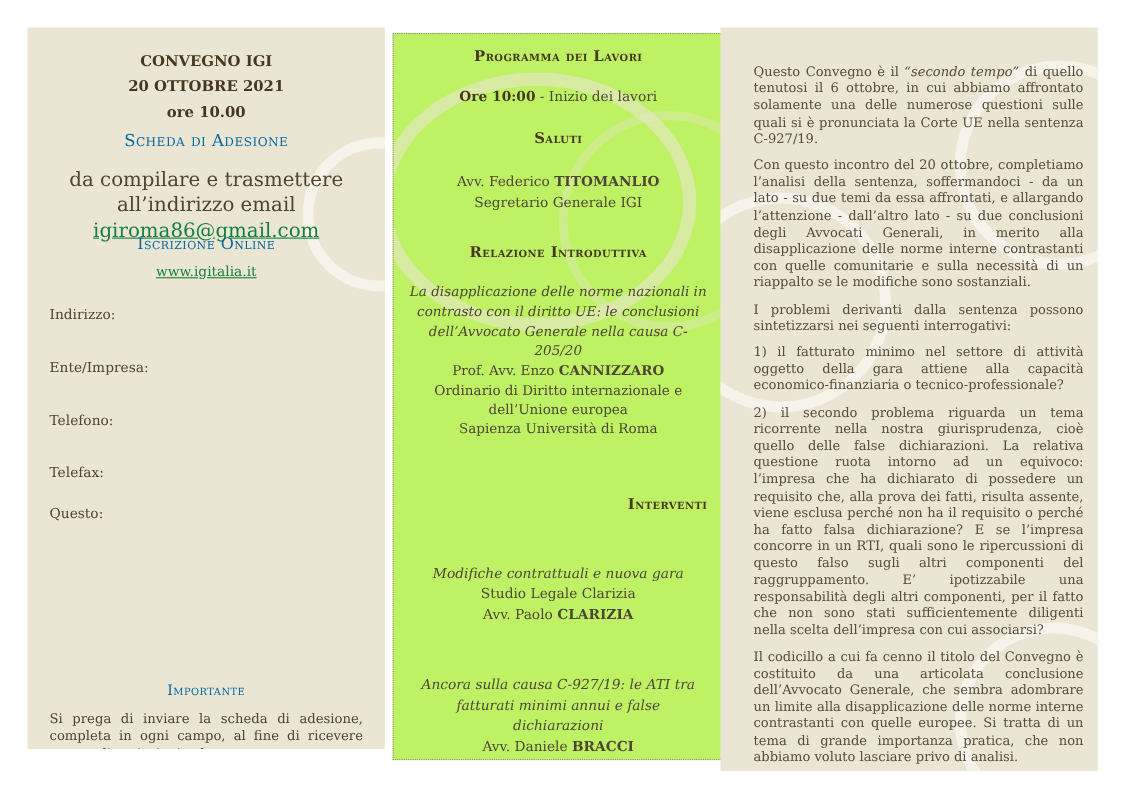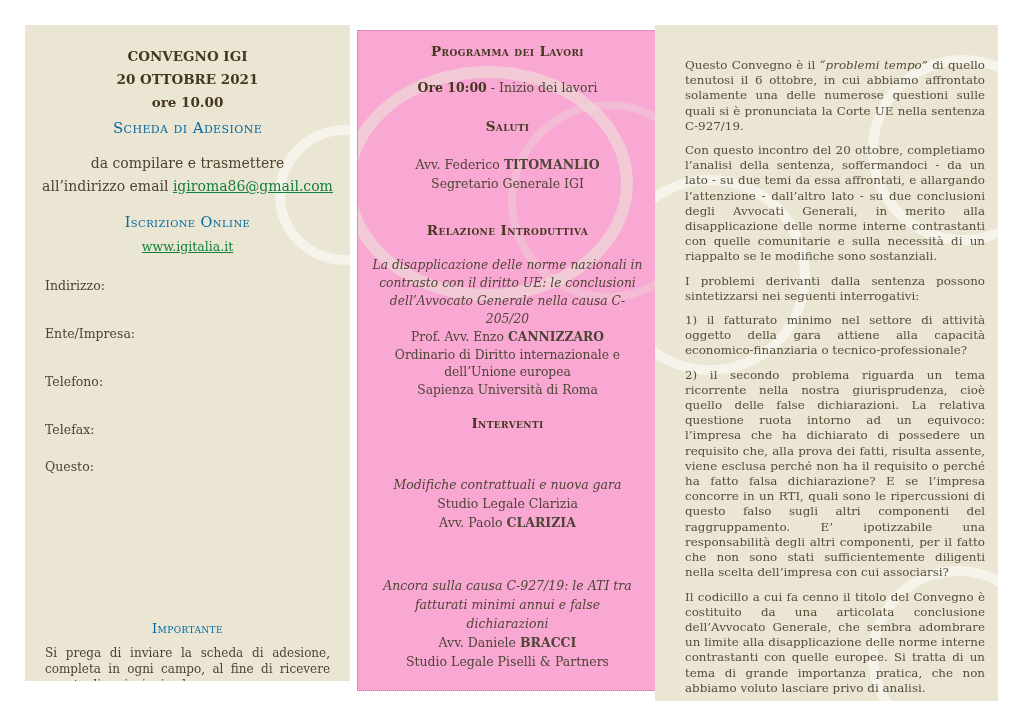--- a/index.html
+++ b/index.html
@@ -7,59 +7,59 @@
   body {
     position: relative;
     font-family: "DejaVu Serif", "Liberation Serif", serif;
     overflow: hidden;
   }
   .panel { position: absolute; overflow: hidden; }
   #left-panel  { left: 25px;  top: 25px; width: 325px; height: 656px; background: #ebe6d4; text-align: center; color: #4e4330; }
   #right-panel { left: 655px; top: 25px; width: 343px; height: 676px; background: #ebe6d4; }
   #program-panel {
     left: 357px; top: 30px; width: 301px; height: 661px;
-    background: #f9a8d4; border: 1px dotted #8f8d85;
+    background: #bef264; border: 1px dotted #8f8d85;
     text-align: center; color: #4f4535;
   }
   
   .wm { position: absolute; border-radius: 50%; pointer-events: none; }
   .wm-light  { border: 10px solid rgba(255,255,255,0.50); }
   .wm-cream  { border: 12px solid rgba(235,229,213,0.55); }
 
   .sc-heading {
     font-variant: small-caps; font-weight: normal;
     color: #0369a1; font-size: 14px; letter-spacing: 0.4px;
   }
   .bold-brown { font-weight: bold; color: #46371f; }
 
   
   .lp-title      { position: absolute; top: 20px; left: 0; right: 0; line-height: 23px; font-size: 13.5px; }
   .lp-form-title { position: absolute; top: 94px; left: 0; right: 0; font-size: 15px; }
-  .lp-instr      { position: absolute; top: 127px; left: 0; right: 0; line-height: 23px; font-size: 14px; }
+  .lp-instr      { position: absolute; top: 127px; left: 0; right: 0; line-height: 23px; font-size: 18px; }
   .lp-online     { position: absolute; top: 189px; left: 0; right: 0; font-size: 14.5px; }
   .lp-site       { position: absolute; top: 214px; left: 0; right: 0; font-size: 12.5px; }
   a.doc-link { color: #15803d; text-decoration: underline; }
   .lp-fields { position: absolute; top: 253px; left: 20px; right: 20px; text-align: left; font-size: 12.5px; }
   .field { height: 48px; }
   .field:nth-child(n+4) { height: 37px; }
   .lp-important-h { position: absolute; top: 596px; left: 0; right: 0; font-size: 13px; }
   .lp-important-p { position: absolute; top: 620px; left: 20px; right: 20px; text-align: justify; font-size: 12px; line-height: 16px; }
 
   
   #program-panel .inner { position: relative; padding: 12px 14px 0 14px; }
   .mc-heading { font-variant: small-caps; font-weight: bold; color: #46371f; font-size: 13.5px; letter-spacing: 0.4px; }
   .mc-line { font-size: 12.5px; line-height: 19px; }
   .mc-italic { font-style: italic; }
   #pp-time     { margin-top: 19px; font-size: 12.5px; }
   #pp-saluti   { margin-top: 21px; }
   #pp-saluti-speaker { margin-top: 21px; }
   #pp-relazione { margin-top: 29px; }
   #pp-rel-title { margin-top: 18px; line-height: 18px; }
   .tight { line-height: 17.5px; font-size: 12.3px; }
-  #pp-interventi { margin-top: 16px; }
+  #pp-interventi { margin-top: 52px; text-align: right; }
   .talk { margin-top: 44px; }
   .talk:first-of-type { margin-top: 18px; }
   .talk .mc-line { line-height: 19px; }
 
   
   .intro-text {
     position: absolute; top: 33px; left: 30px; right: 13px;
     text-align: justify; font-size: 11.9px; line-height: 15.2px; color: #564c38;
   }
   .intro-text p { margin: 0 0 9px 0; }
@@ -138,21 +138,21 @@
 
   </div>
 </div>
 
 <div class="panel" id="right-panel">
   <div class="wm wm-light" style="left:-45px; top:150px; width:200px; height:200px;"></div>
   <div class="wm wm-light" style="right:-60px; top:30px; width:190px; height:190px;"></div>
   <div class="wm wm-light" style="right:-50px; bottom:-45px; width:180px; height:180px;"></div>
 
   <div class="intro-text">
-    <p><span>Questo Convegno è il </span><span class="em">“problemi tempo”</span><span> di quello tenutosi il 6 ottobre, in cui abbiamo affrontato solamente una delle numerose questioni sulle quali si è pronunciata la Corte UE nella sentenza C-927/19.</span></p>
+    <p><span>Questo Convegno è il </span><span class="em">“secondo tempo”</span><span> di quello tenutosi il 6 ottobre, in cui abbiamo affrontato solamente una delle numerose questioni sulle quali si è pronunciata la Corte UE nella sentenza C-927/19.</span></p>
     <p>Con questo incontro del 20 ottobre, completiamo l’analisi della sentenza, soffermandoci - da un lato - su due temi da essa affrontati, e allargando l’attenzione - dall’altro lato - su due conclusioni degli Avvocati Generali, in merito alla disapplicazione delle norme interne contrastanti con quelle comunitarie e sulla necessità di un riappalto se le modifiche sono sostanziali.</p>
     <p>I problemi derivanti dalla sentenza possono sintetizzarsi nei seguenti interrogativi:</p>
     <p>1) il fatturato minimo nel settore di attività oggetto della gara attiene alla capacità economico-finanziaria o tecnico-professionale?</p>
     <p>2) il secondo problema riguarda un tema ricorrente nella nostra giurisprudenza, cioè quello delle false dichiarazioni. La relativa questione ruota intorno ad un equivoco: l’impresa che ha dichiarato di possedere un requisito che, alla prova dei fatti, risulta assente, viene esclusa perché non ha il requisito o perché ha fatto falsa dichiarazione? E se l’impresa concorre in un RTI, quali sono le ripercussioni di questo falso sugli altri componenti del raggruppamento. E’ ipotizzabile una responsabilità degli altri componenti, per il fatto che non sono stati sufficientemente diligenti nella scelta dell’impresa con cui associarsi?</p>
     <p>Il codicillo a cui fa cenno il titolo del Convegno è costituito da una articolata conclusione dell’Avvocato Generale, che sembra adombrare un limite alla disapplicazione delle norme interne contrastanti con quelle europee. Si tratta di un tema di grande importanza pratica, che non abbiamo voluto lasciare privo di analisi.</p>
 
   </div>
 </div>
 
 </body></html>

